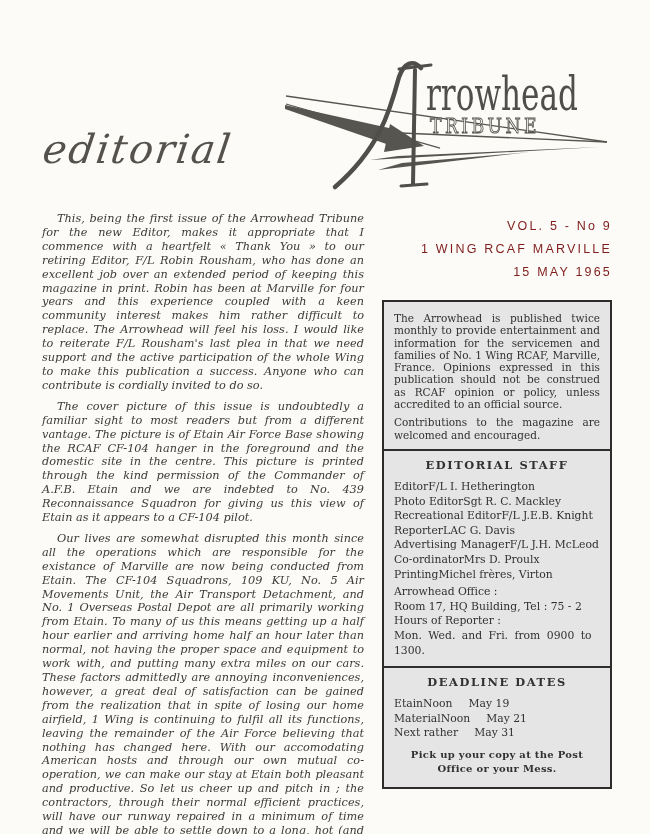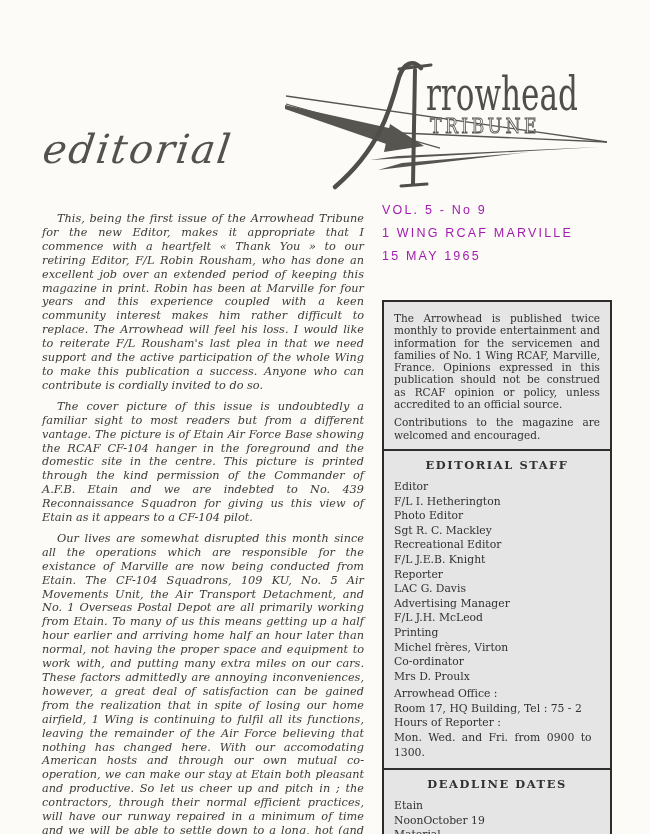--- a/index.html
+++ b/index.html
@@ -13,23 +13,23 @@
   .script-heading {
     position:absolute; left:40px; top:126px;
     font-family:"DejaVu Serif", serif; font-style:italic;
     font-size:40px; letter-spacing:2px; color:#55524e;
     transform:skewX(-8deg); transform-origin:left bottom;
   }
   
   .masthead { position:absolute; left:278px; top:56px; width:356px; height:154px; }
   
   .issue-block {
-    position:absolute; left:382px; top:199px; width:230px;
-    text-align:left; font-family:"Liberation Sans", sans-serif;
-    font-size:12.5px; letter-spacing:2.2px; line-height:23px; color:#a21caf;
+    position:absolute; left:382px; top:215px; width:230px;
+    text-align:right; font-family:"Liberation Sans", sans-serif;
+    font-size:12.5px; letter-spacing:2.2px; line-height:23px; color:#7f1d1d;
     white-space:nowrap;
   }
   
   .body-col {
     position:absolute; left:42px; top:212px; width:322px;
     font-family:"DejaVu Serif", serif; font-style:italic;
     font-size:11.3px; line-height:13.9px; color:#3c3b38;
     text-align:justify;
   }
   .body-col p { margin:0 0 7px 0; text-indent:15px; }
@@ -39,25 +39,25 @@
     box-sizing:border-box; border:2.5px solid #2d2c2a;
     padding:10px 10px 10px; background:#e5e5e5;
     font-family:"DejaVu Serif", serif; font-size:10.5px; color:#323130;
   }
   .info-box .about { margin:0 0 6px 0; text-align:justify; line-height:12.3px; }
   .info-box .rule { border-top:2.5px solid #2f2e2c; margin:8px -10px 7px; height:0; }
   .box-heading {
     text-align:center; font-weight:bold; font-size:11.4px;
     letter-spacing:1.6px; margin:2px 0 8px;
   }
-  .row { display:flex; justify-content:flex-start; line-height:14.6px; font-size:10.8px;flex-direction:column; }
+  .row { display:flex; justify-content:flex-start; line-height:14.6px; font-size:10.8px; }
   .office { margin-top:3px; }
   .office div { line-height:14.6px; font-size:10.8px; }
   .hours-value { word-spacing:3px; }
-  .dl-right { display:flex; gap:0; }
+  .dl-right { display:flex; gap:16px; }
   .pickup {
     font-weight:bold; text-align:center; margin:7px 0 0; padding:0 4px;
     font-size:10px; line-height:14.5px; letter-spacing:.3px;
   }
 </style>
 </head>
 <body>
 
 <div class="page">
 
@@ -122,44 +122,44 @@
     </div>
     <div class="row">
       <span>Reporter</span>
       <span>LAC G. Davis</span>
     </div>
     <div class="row">
       <span>Advertising Manager</span>
       <span>F/L J.H. McLeod</span>
     </div>
     <div class="row">
+      <span>Co-ordinator</span>
+      <span>Mrs D. Proulx</span>
+    </div>
+    <div class="row">
       <span>Printing</span>
       <span>Michel frères, Virton</span>
-    </div>
-    <div class="row">
-      <span>Co-ordinator</span>
-      <span>Mrs D. Proulx</span>
     </div>
 
     <div class="office">
       <div>Arrowhead Office :</div>
       <div>Room 17, HQ Building, Tel : 75 - 2</div>
       <div>Hours of Reporter :</div>
       <div class="hours-value">Mon. Wed. and Fri. from 0900 to 1300.</div>
     </div>
 
     <div class="rule"></div>
 
     <div class="box-heading">DEADLINE DATES</div>
 
     <div class="row">
       <span>Etain</span>
       <span class="dl-right">
         <span>Noon</span>
-        <span>October 19</span>
+        <span>May 19</span>
       </span>
     </div>
     <div class="row">
       <span>Material</span>
       <span class="dl-right">
         <span>Noon</span>
         <span>May 21</span>
       </span>
     </div>
     <div class="row">

